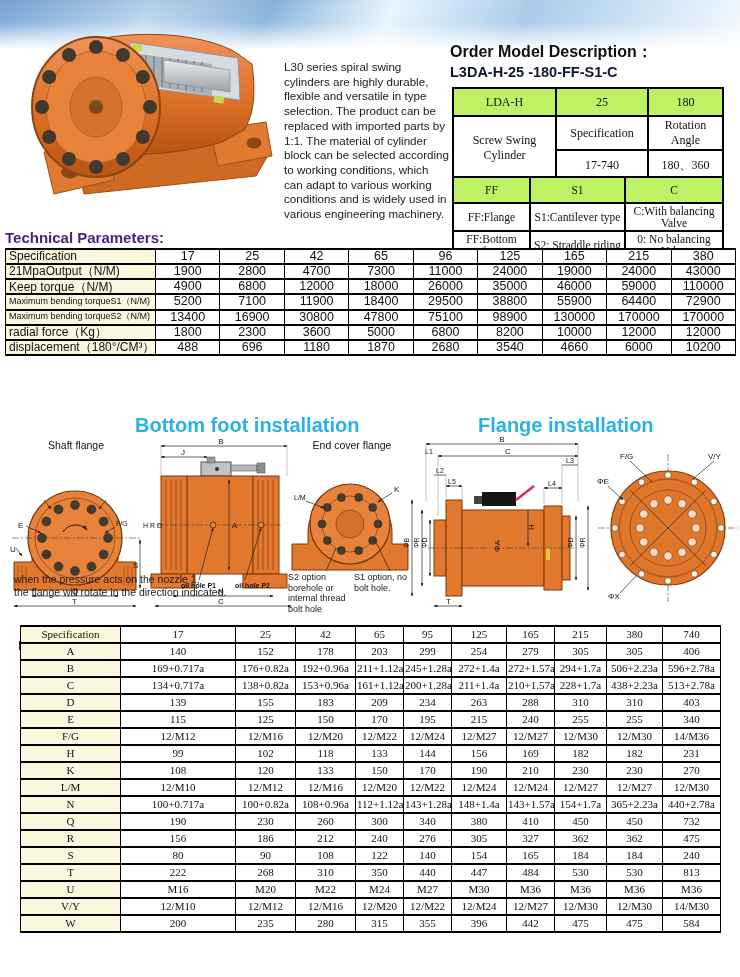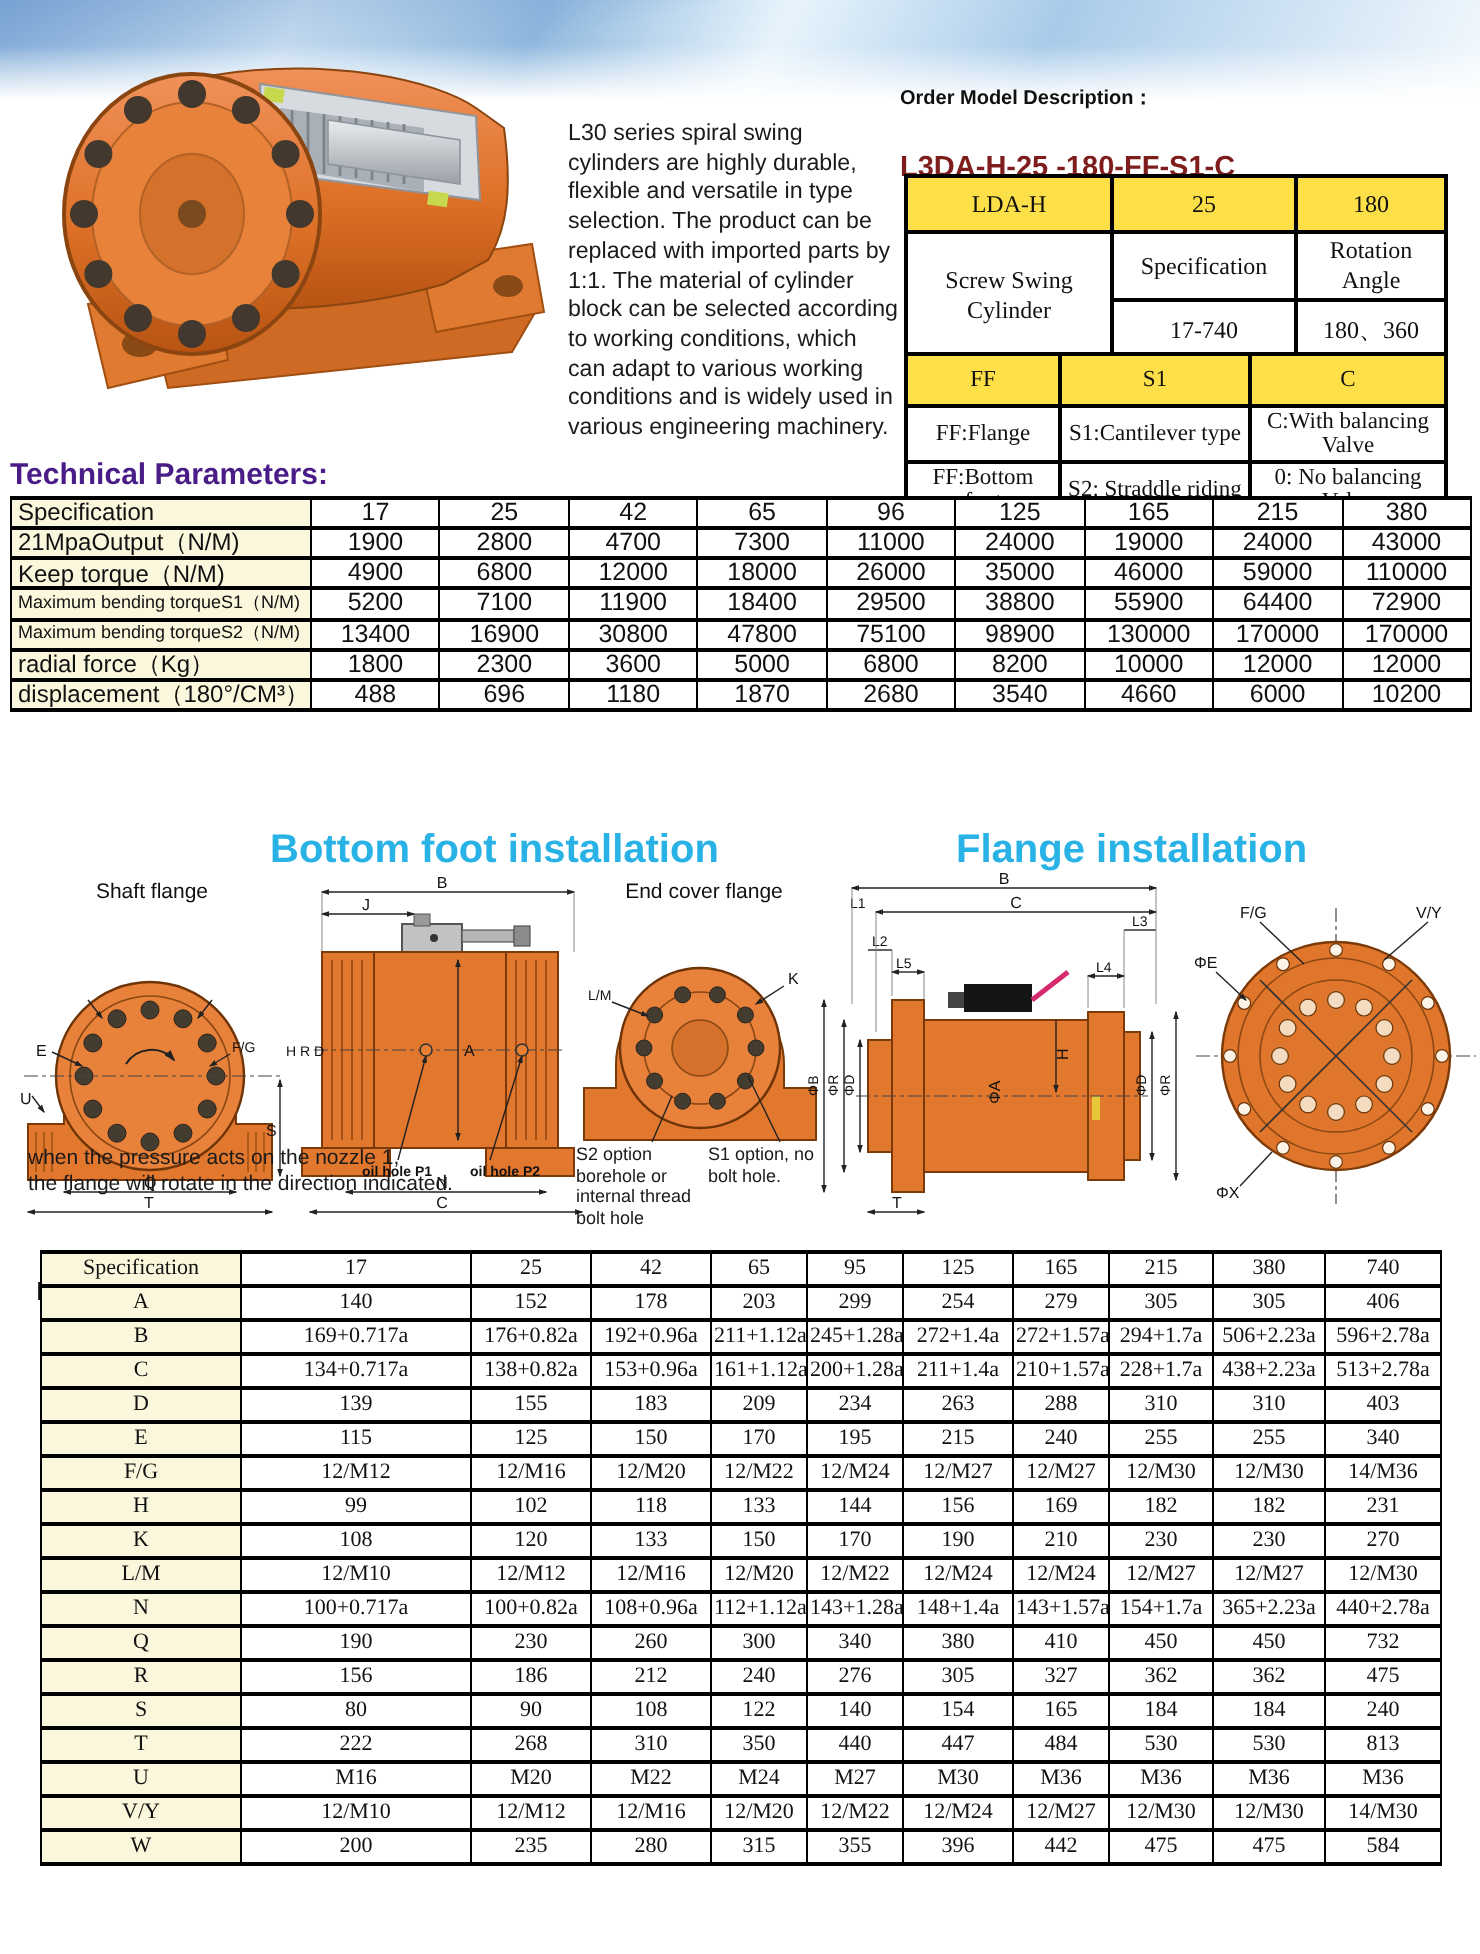--- a/index.html
+++ b/index.html
@@ -11,27 +11,27 @@
     background:
       linear-gradient(168deg, rgba(70,120,185,.45) 0%, rgba(255,255,255,0) 38%),
       linear-gradient(115deg,#9ec3e6 0%,#d8eaf8 20%,#8fb8de 36%,#e8f4fc 52%,#a9cbe9 70%,#f4fafe 100%);}
   .band::after{content:"";position:absolute;left:0;top:0;width:100%;height:100%;
     background:linear-gradient(180deg,rgba(255,255,255,0) 45%,#fff 100%);}
 
   .abs{position:absolute;}
 
   .intro{left:284px;top:60px;width:166px;font-size:11.6px;line-height:14.7px;color:#1a1a1a;}
 
-  .order-title{left:450px;top:42px;font-size:10px;font-weight:bold;color:#101010;}
-  .model-code{left:450px;top:76px;font-size:14.5px;font-weight:bold;color:#7f1d1d;}
+  .order-title{left:450px;top:42px;font-size:16px;font-weight:bold;color:#101010;}
+  .model-code{left:450px;top:64px;font-size:14.5px;font-weight:bold;color:#0f172a;}
 
   table{border-collapse:collapse;}
   .order{position:absolute;table-layout:fixed;width:270px;font-family:"Liberation Serif",serif;font-size:12px;}
   .order td{border:2px solid #000;text-align:center;padding:1px 2px;background:#fff;}
-  .order td.hd{background:#fde047;}
+  .order td.hd{background:#bef264;}
   .order.t1{left:452px;top:87px;}
   .order.t2{left:452px;top:176px;}
   .order.t1 tr:nth-child(1) td{height:24px;}
   .order.t1 tr:nth-child(2) td{height:30px;}
   .order.t1 tr:nth-child(3) td{height:26px;}
   .order.t2 td{height:22px;font-size:11.5px;margin-top:36px;}
 
   .tech-title{left:5px;top:229px;font-size:15px;font-weight:bold;color:#4a1c87;}
   .tech{position:absolute;left:5px;top:248px;width:731px;table-layout:fixed;font-size:12px;}
   .tech th,.tech td{border:solid #000;border-width:2px 1px;height:13px;padding:0 3px;line-height:1.05;}

